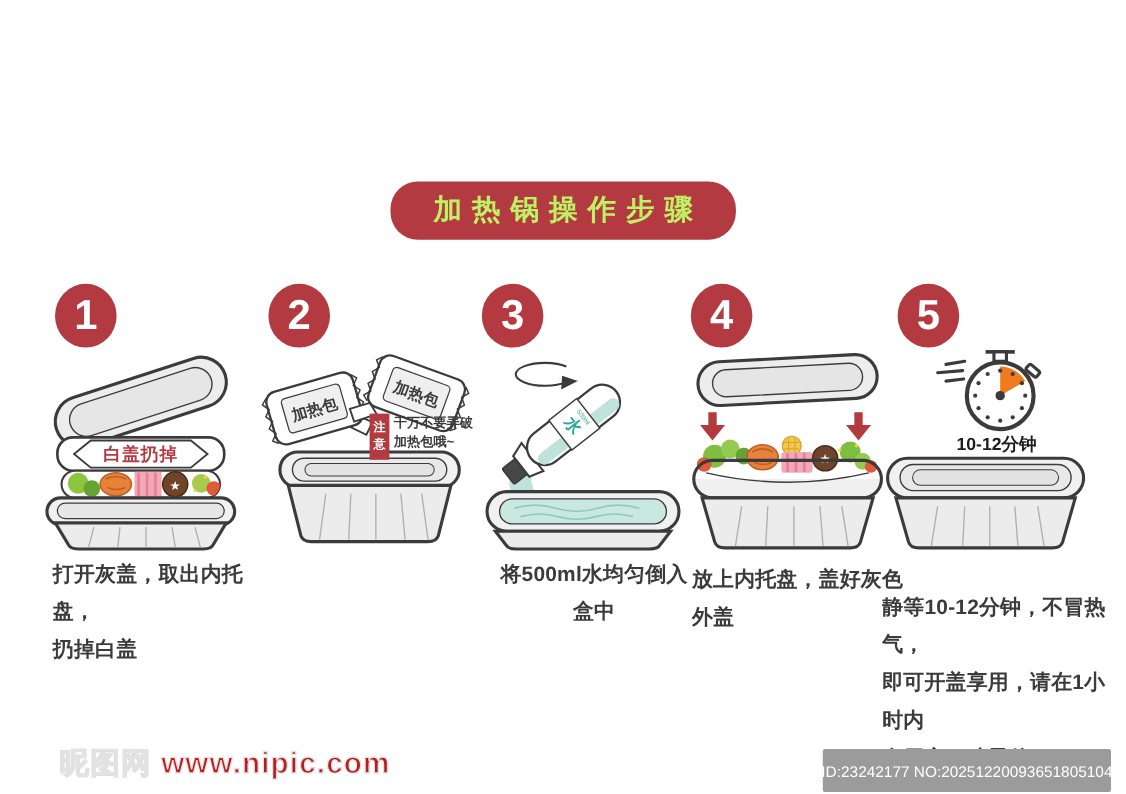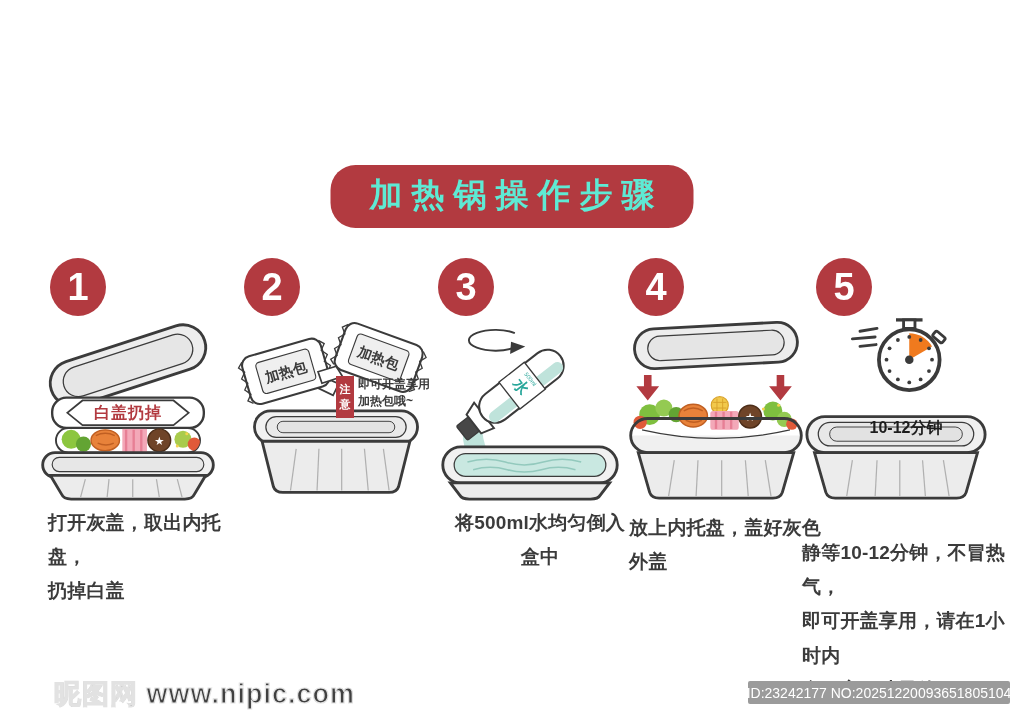--- a/index.html
+++ b/index.html
@@ -2,47 +2,47 @@
 <html><head>
 <meta charset="utf-8">
 <style>
   * { margin:0; padding:0; box-sizing:border-box; }
   html,body { width:1024px; height:722px; background:#fff;
     font-family:"Liberation Sans","DejaVu Sans",sans-serif; overflow:hidden; }
   .stage { position:relative; width:1024px; height:722px; background:#fff; }
 
   
   .banner { position:absolute; top:165px; left:50%; transform:translateX(-50%);
-    background:#b23a40; color:#5eead4; font-weight:bold; font-size:33px;
+    background:#b23a40; color:#bef264; font-weight:bold; font-size:26px;
     letter-spacing:9px; padding:8px 30px 10px 39px; border-radius:25px; white-space:nowrap; }
 
   
   .step { position:absolute; top:258px; }
   .num { width:56px; height:58px; border-radius:50%; background:#b23a40; color:#fff;
     display:flex; align-items:center; justify-content:center;
     font-size:38px; font-weight:bold; }
   .illus { position:relative; width:200px; height:182px; margin-top:2px; }
   .illus svg { width:100%; height:100%; display:block; overflow:visible; }
   .caption { margin-top:6px; font-size:19px; font-weight:bold; color:#3b3b3b;
     line-height:1.8; white-space:pre-line; letter-spacing:0.2px; }
 
   
   .note { position:absolute; left:100px; top:58px; display:flex; gap:4px; align-items:flex-start; }
   .note-badge { background:#b23a40; color:#fff; font-size:11px; font-weight:bold;
     width:18px; line-height:1.35; text-align:center; padding:6px 0; word-break:break-all; }
   .note-text { font-size:12px; font-weight:bold; color:#3b3b3b; line-height:1.45; white-space:pre-line; }
 
   
   .timer-label { position:absolute; top:76px; left:15px; width:190px; text-align:center;
-    font-size:16px; font-weight:bold; color:#1d1d1d;margin-top:24px; }
+    font-size:16px; font-weight:bold; color:#1d1d1d; }
 
   
   .watermark { position:absolute; left:54px; top:676px; font-size:27px; font-weight:bold;
-    color:#404040; -webkit-text-stroke:1.2px #e2e2e2; letter-spacing:1px; }
-  .id-badge { position:absolute; left:748px; top:681px; width:262px; height:23px;
+    color:#b91c1c; -webkit-text-stroke:1.2px #e2e2e2; letter-spacing:1px; }
+  .id-badge { position:absolute; left:748px; top:681px; width:262px; height:39px;
     background:#9b9b9b; color:#fff; font-size:14px; display:flex;
     align-items:center; justify-content:center; border-radius:2px; white-space:nowrap; }
 </style>
 </head>
 <body>
 
 <div class="stage">
 
   <div class="banner">加热锅操作步骤</div>
 
@@ -135,21 +135,21 @@
             <line x1="58" y1="138" x2="52" y2="182"></line>
               <line x1="82" y1="138" x2="80" y2="182"></line>
             <line x1="106" y1="138" x2="106" y2="182"></line>
               <line x1="130" y1="138" x2="134" y2="182"></line>
             <line x1="150" y1="138" x2="156" y2="182"></line>
           </g>
         </g>
       </svg>
       <div class="note">
         <span class="note-badge">注意</span>
-        <span class="note-text">即可开盖享用
+        <span class="note-text">千万不要弄破
 加热包哦~</span>
       </div>
     </div>
   </div>
 
   <div class="step" style="left:430px; width:200px;">
     <div class="num" style="margin-left:8px;">3</div>
     <div class="illus">
       <svg viewBox="0 0 200 192">
 

